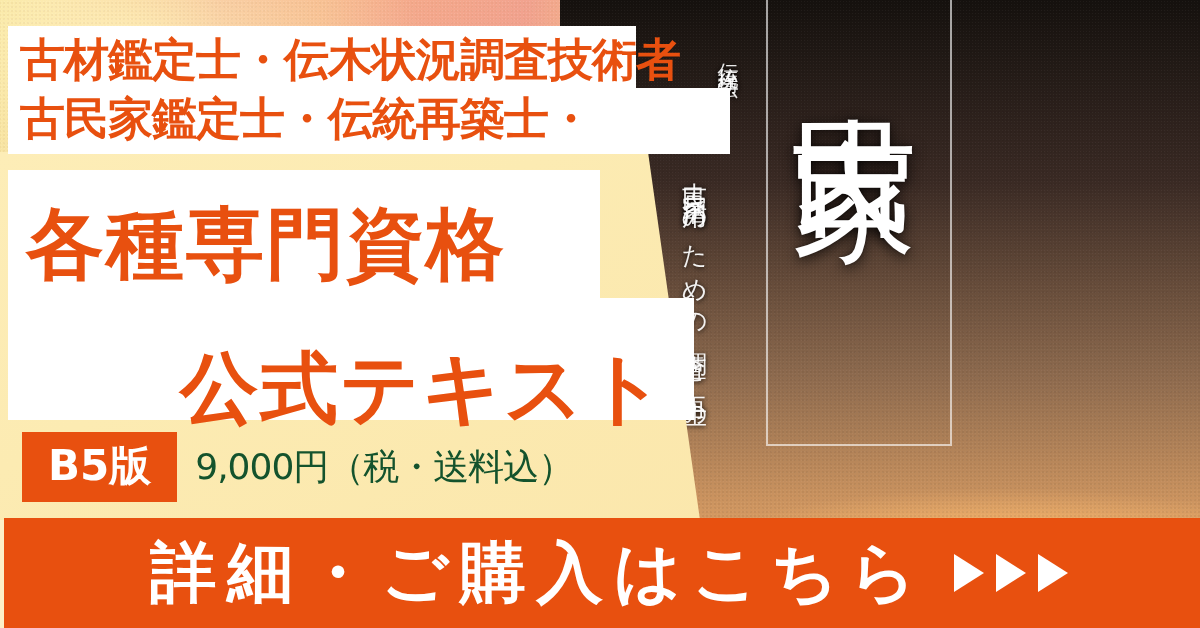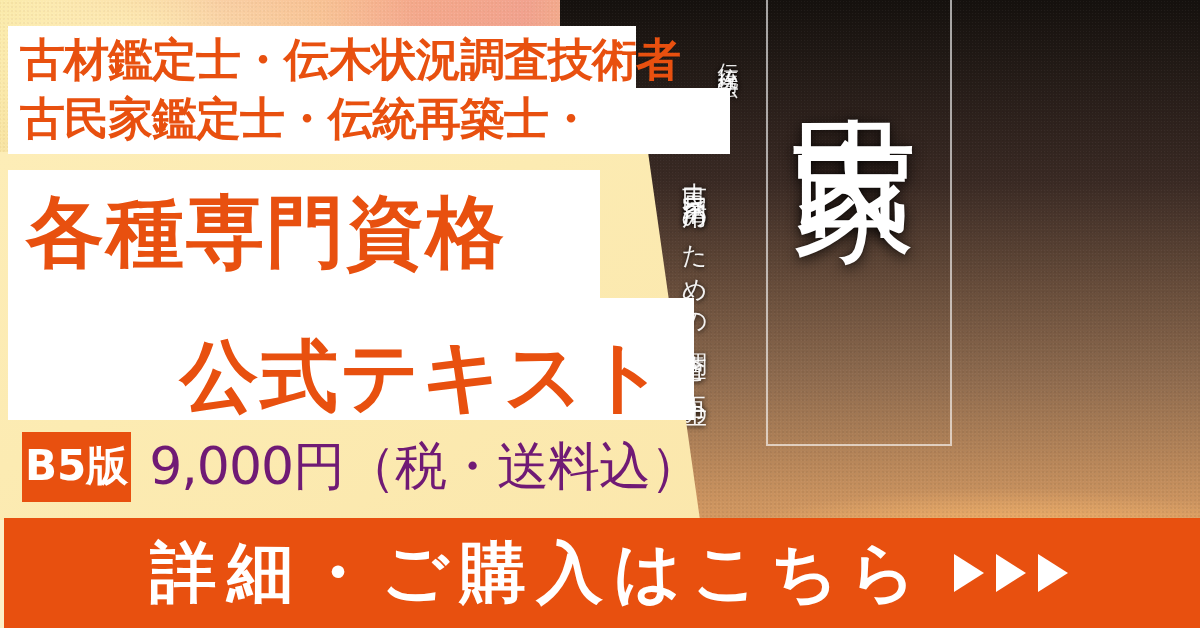--- a/index.html
+++ b/index.html
@@ -201,47 +201,47 @@
     color:#E8500F;
     font-size:45px;
     line-height:1.32;
     letter-spacing:-1px;
     white-space:nowrap;
   }
   .headline .ln{display:block;}
 
   
   .maintitle{
-    position:absolute;left:14px;top:182px;width:680px;
+    position:absolute;left:14px;top:194px;width:680px;
     color:#E8500F;
     font-weight:700;
     font-size:78px;
     line-height:1.30;
     letter-spacing:2px;
     white-space:nowrap;
   }
   .maintitle .l1{display:block;text-align:left;padding-left:12px;}
   .maintitle .l2{display:block;text-align:left;padding-left:166px;margin-top:43px;}
 
   
   .pricerow{
     position:absolute;left:22px;top:432px;
     display:flex;align-items:center;
   }
   .size-badge{
     background:#E8500F;color:#ffffff;
     font-weight:700;font-size:42px;line-height:1;
-    padding:13px 3px 15px;
+    padding:13px 26px 15px;
     letter-spacing:0px;
     white-space:nowrap;
   }
   .price-text{
     margin-left:18px;
-    color:#701a75;
-    font-size:52px;
+    color:#14532d;
+    font-size:36px;
     font-weight:400;
     letter-spacing:-1px;
     white-space:nowrap;
   }
 
   
   .cta{
     position:absolute;left:4px;bottom:0;width:1200px;height:110px;
     background:#E8500F;
     display:flex;align-items:center;justify-content:center;

